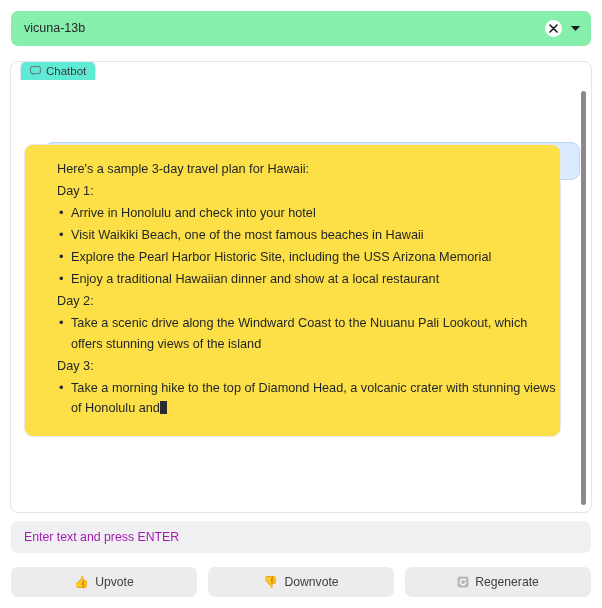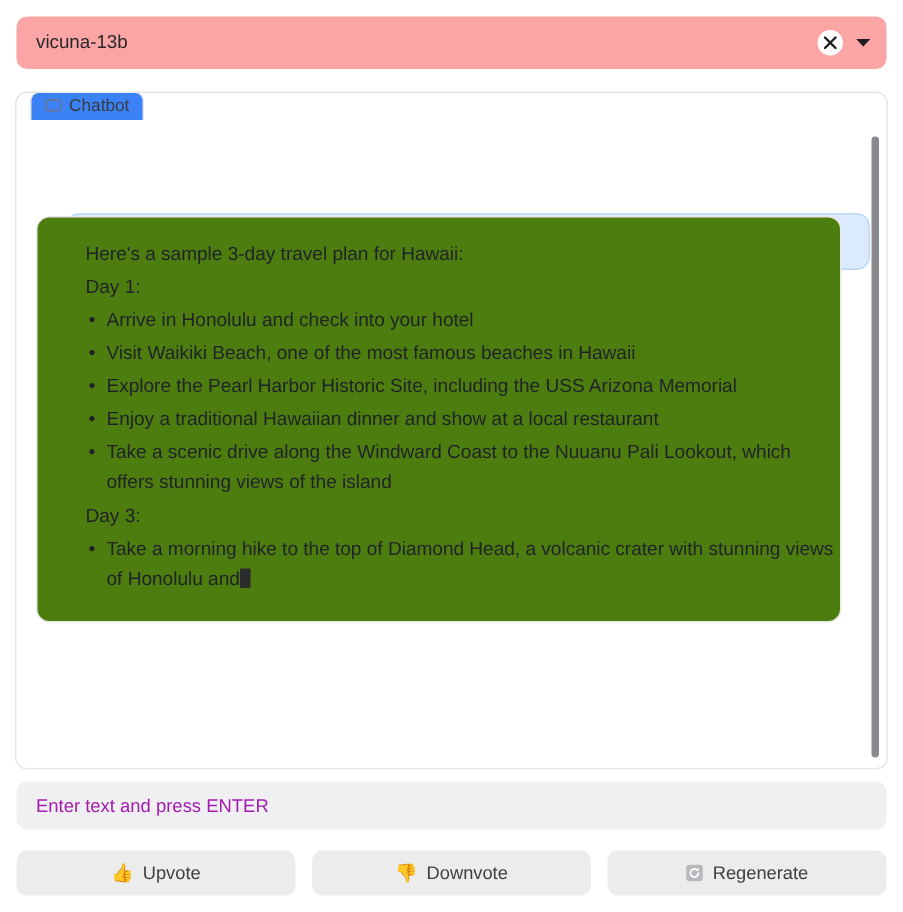--- a/index.html
+++ b/index.html
@@ -17,21 +17,21 @@
     position: relative;
   }
 
   
   .model-select {
     position: absolute;
     left: 11px;
     top: 11px;
     width: 580px;
     height: 35px;
-    background: #fca5a5;
+    background: #86efac;
     border-radius: 7px;
     display: flex;
     align-items: center;
     box-sizing: border-box;
     padding: 0 10px 0 13px;
   }
   .model-select-value {
     flex: 1;
     font-size: 12.5px;
     color: #27272a;
@@ -66,21 +66,21 @@
   }
   .tab {
     position: absolute;
     left: 9px;
     top: -1px;
     height: 19px;
     display: flex;
     align-items: center;
     gap: 5px;
     padding: 0 9px;
-    background: #3b82f6;
+    background: #5eead4;
     border: 1px solid #e6e6e8;
     border-bottom: none;
     border-radius: 6px 6px 0 0;
     font-size: 11.5px;
     color: #3b3b3f;
     box-sizing: border-box;
     cursor: pointer;
   }
   .tab-icon svg { display:block; }
 
@@ -127,21 +127,21 @@
     font-size: 12.7px;
     color: #1f2328;
     line-height: 1.35;
   }
   .msg-bot {
     position: absolute;
     left: 12px;
     top: 63px;
     width: 537px;
     box-sizing: border-box;
-    background: #4d7c0f;
+    background: #fde047;
     border: 1px solid #e8e8ea;
     border-radius: 9px;
     padding: 14px 4px 16px 16px;
   }
   .bot-inner {
     font-size: 12.7px;
     color: #1f2328;
     line-height: 1.58;
   }
   .bot-para {
@@ -294,20 +294,21 @@
     <div class="msg-bot" style="top:63px;">
       <div class="bot-inner">
         <p class="bot-para">Here's a sample 3-day travel plan for Hawaii:</p>
         <p class="bot-para">Day 1:</p>
         <ul class="bot-list">
           <li>Arrive in Honolulu and check into your hotel</li>
           <li>Visit Waikiki Beach, one of the most famous beaches in Hawaii</li>
           <li>Explore the Pearl Harbor Historic Site, including the USS Arizona Memorial</li>
           <li>Enjoy a traditional Hawaiian dinner and show at a local restaurant</li>
         </ul>
+        <p class="bot-para">Day 2:</p>
         <ul class="bot-list">
           <li>Take a scenic drive along the Windward Coast to the Nuuanu Pali Lookout, which offers stunning views of the island</li>
         </ul>
         <p class="bot-para">Day 3:</p>
         <ul class="bot-list">
           <li><span>Take a morning hike to the top of Diamond Head, a volcanic crater with stunning views of Honolulu and</span><span class="cursor-block"></span></li>
         </ul>
       </div>
     </div>
 

